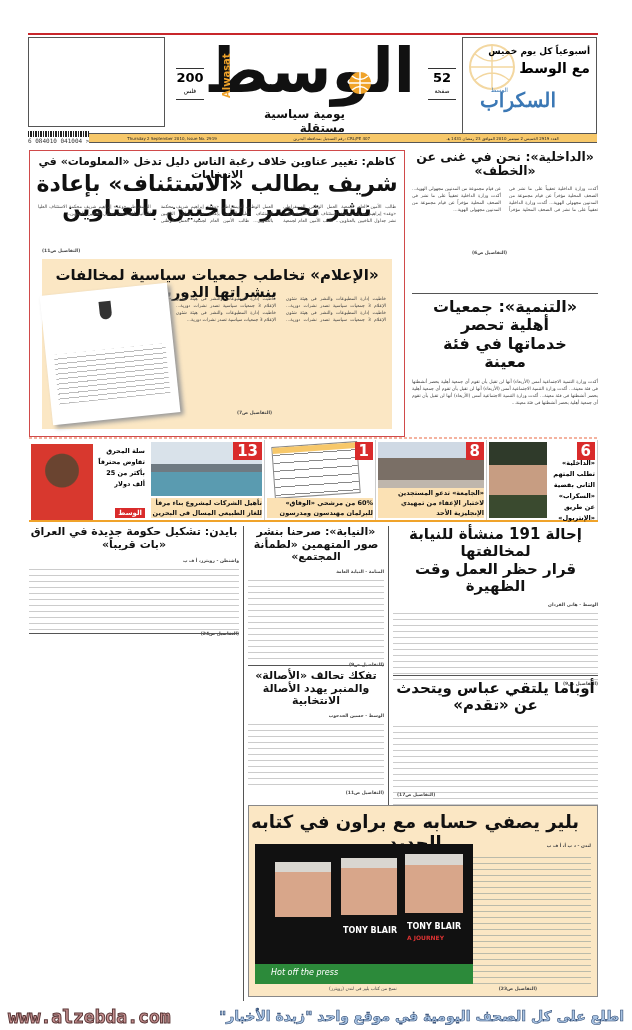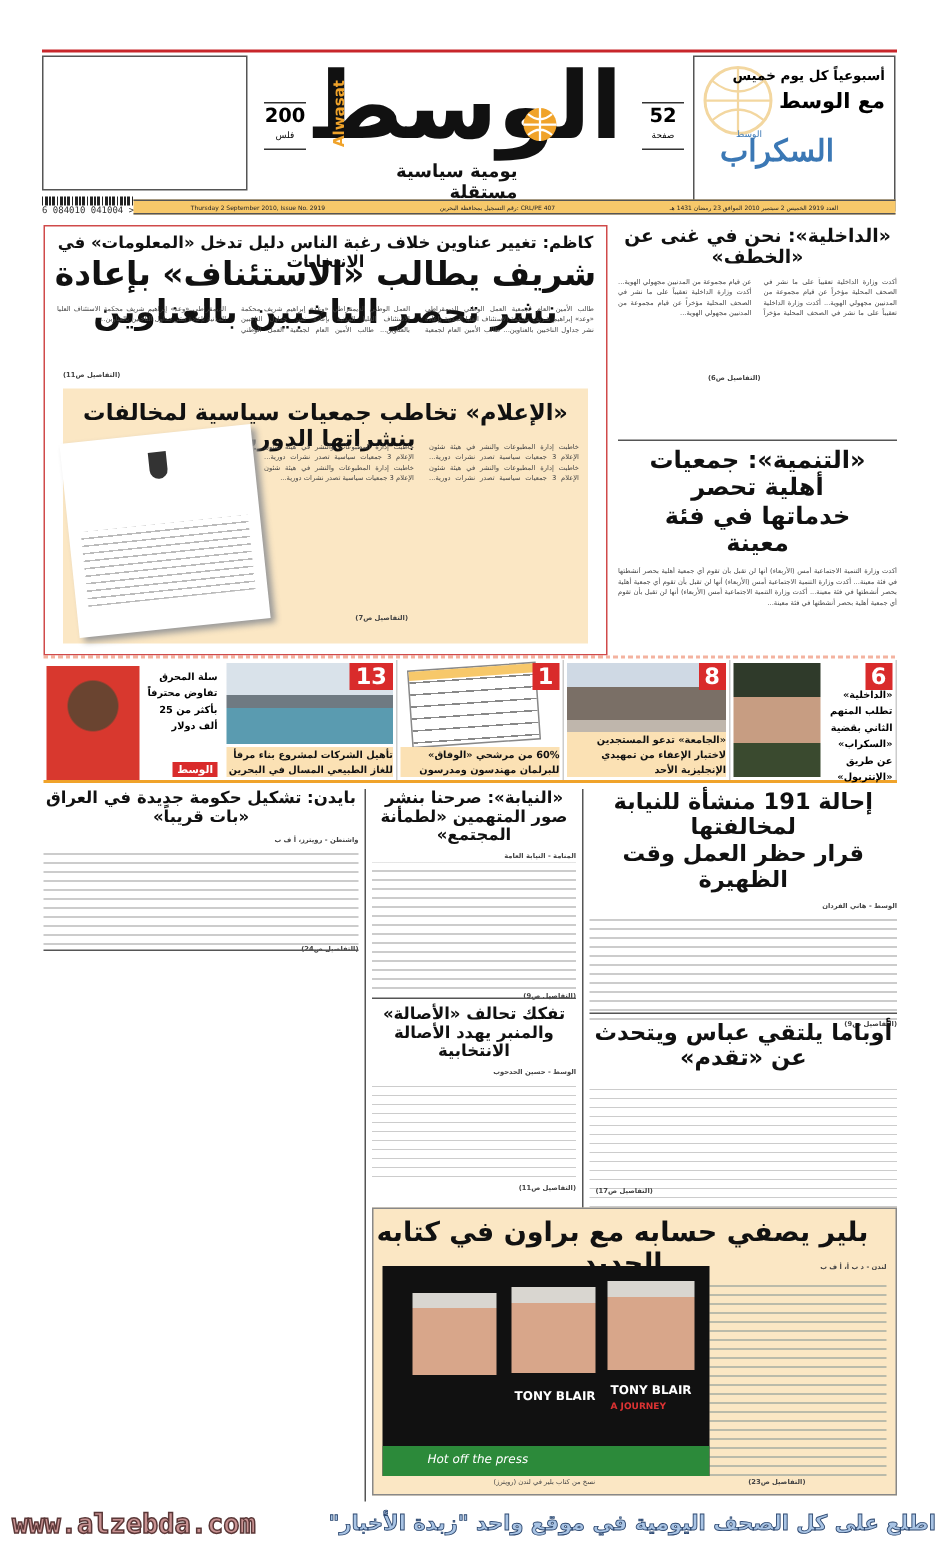--- a/index.html
+++ b/index.html
@@ -203,21 +203,21 @@
   <div class="abs col" style="top:36px;right:6px;font-weight:bold">لندن - د ب أ، أ ف ب</div>
   <div class="abs col" style="top:46px;right:6px;width:118px;height:132px;background:repeating-linear-gradient(#fbe7c4 0 5px,#bba 5px 6px)"></div>
   <div class="abs col" style="bottom:4px;right:60px;font-weight:bold">(التفاصيل ص23)</div>
   <div class="abs" style="left:6px;top:38px;width:218px;height:140px;background:#111;overflow:hidden">
     <div class="abs" style="left:20px;top:18px;width:56px;height:100px;background:linear-gradient(#d9d6d0 0 10%,#d8a68a 10% 55%,#111 55%)"></div>
     <div class="abs" style="left:86px;top:14px;width:56px;height:104px;background:linear-gradient(#d9d6d0 0 10%,#d8a68a 10% 55%,#111 55%)"></div>
     <div class="abs" style="left:150px;top:10px;width:58px;height:108px;background:linear-gradient(#d9d6d0 0 10%,#d8a68a 10% 55%,#111 55%)"></div>
     <div class="abs" style="left:88px;top:82px;color:#fff;font-size:8px;font-weight:bold;direction:ltr">TONY BLAIR</div>
     <div class="abs" style="left:152px;top:78px;color:#fff;font-size:8px;font-weight:bold;direction:ltr">TONY BLAIR</div>
     <div class="abs" style="left:152px;top:90px;color:#d33;font-size:6px;font-weight:bold;direction:ltr">A JOURNEY</div>
-    <div class="abs" style="left:0;right:0;bottom:0;height:20px;background:#2c8a3a;color:#fff;font-size:8px;font-style:italic;padding:4px 30px;direction:ltr">Hot off the press</div>
+    <div class="abs" style="left:0;right:0;bottom:0;height:20px;background:#2c8a3a;color:#fff;font-size:8px;font-style:italic;padding:4px 16px;direction:ltr">Hot off the press</div>
   </div>
   <div class="abs col" style="bottom:4px;left:80px">نسخ من كتاب بلير في لندن (رويترز)</div>
 </div>
 
 <div class="abs footer">
   <span class="ad-text">اطلع على كل الصحف اليومية في موقع واحد "زبدة الأخبار"</span>
   <span class="ad-url">www.alzebda.com</span>
 </div>
 
 </body></html>

